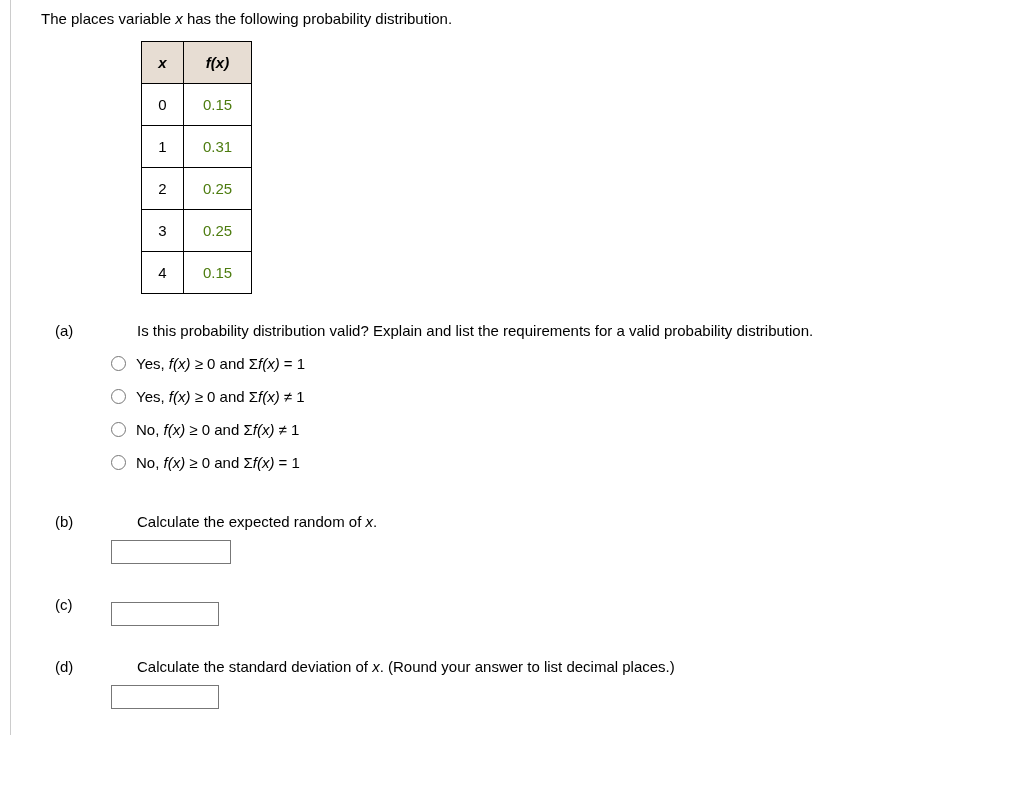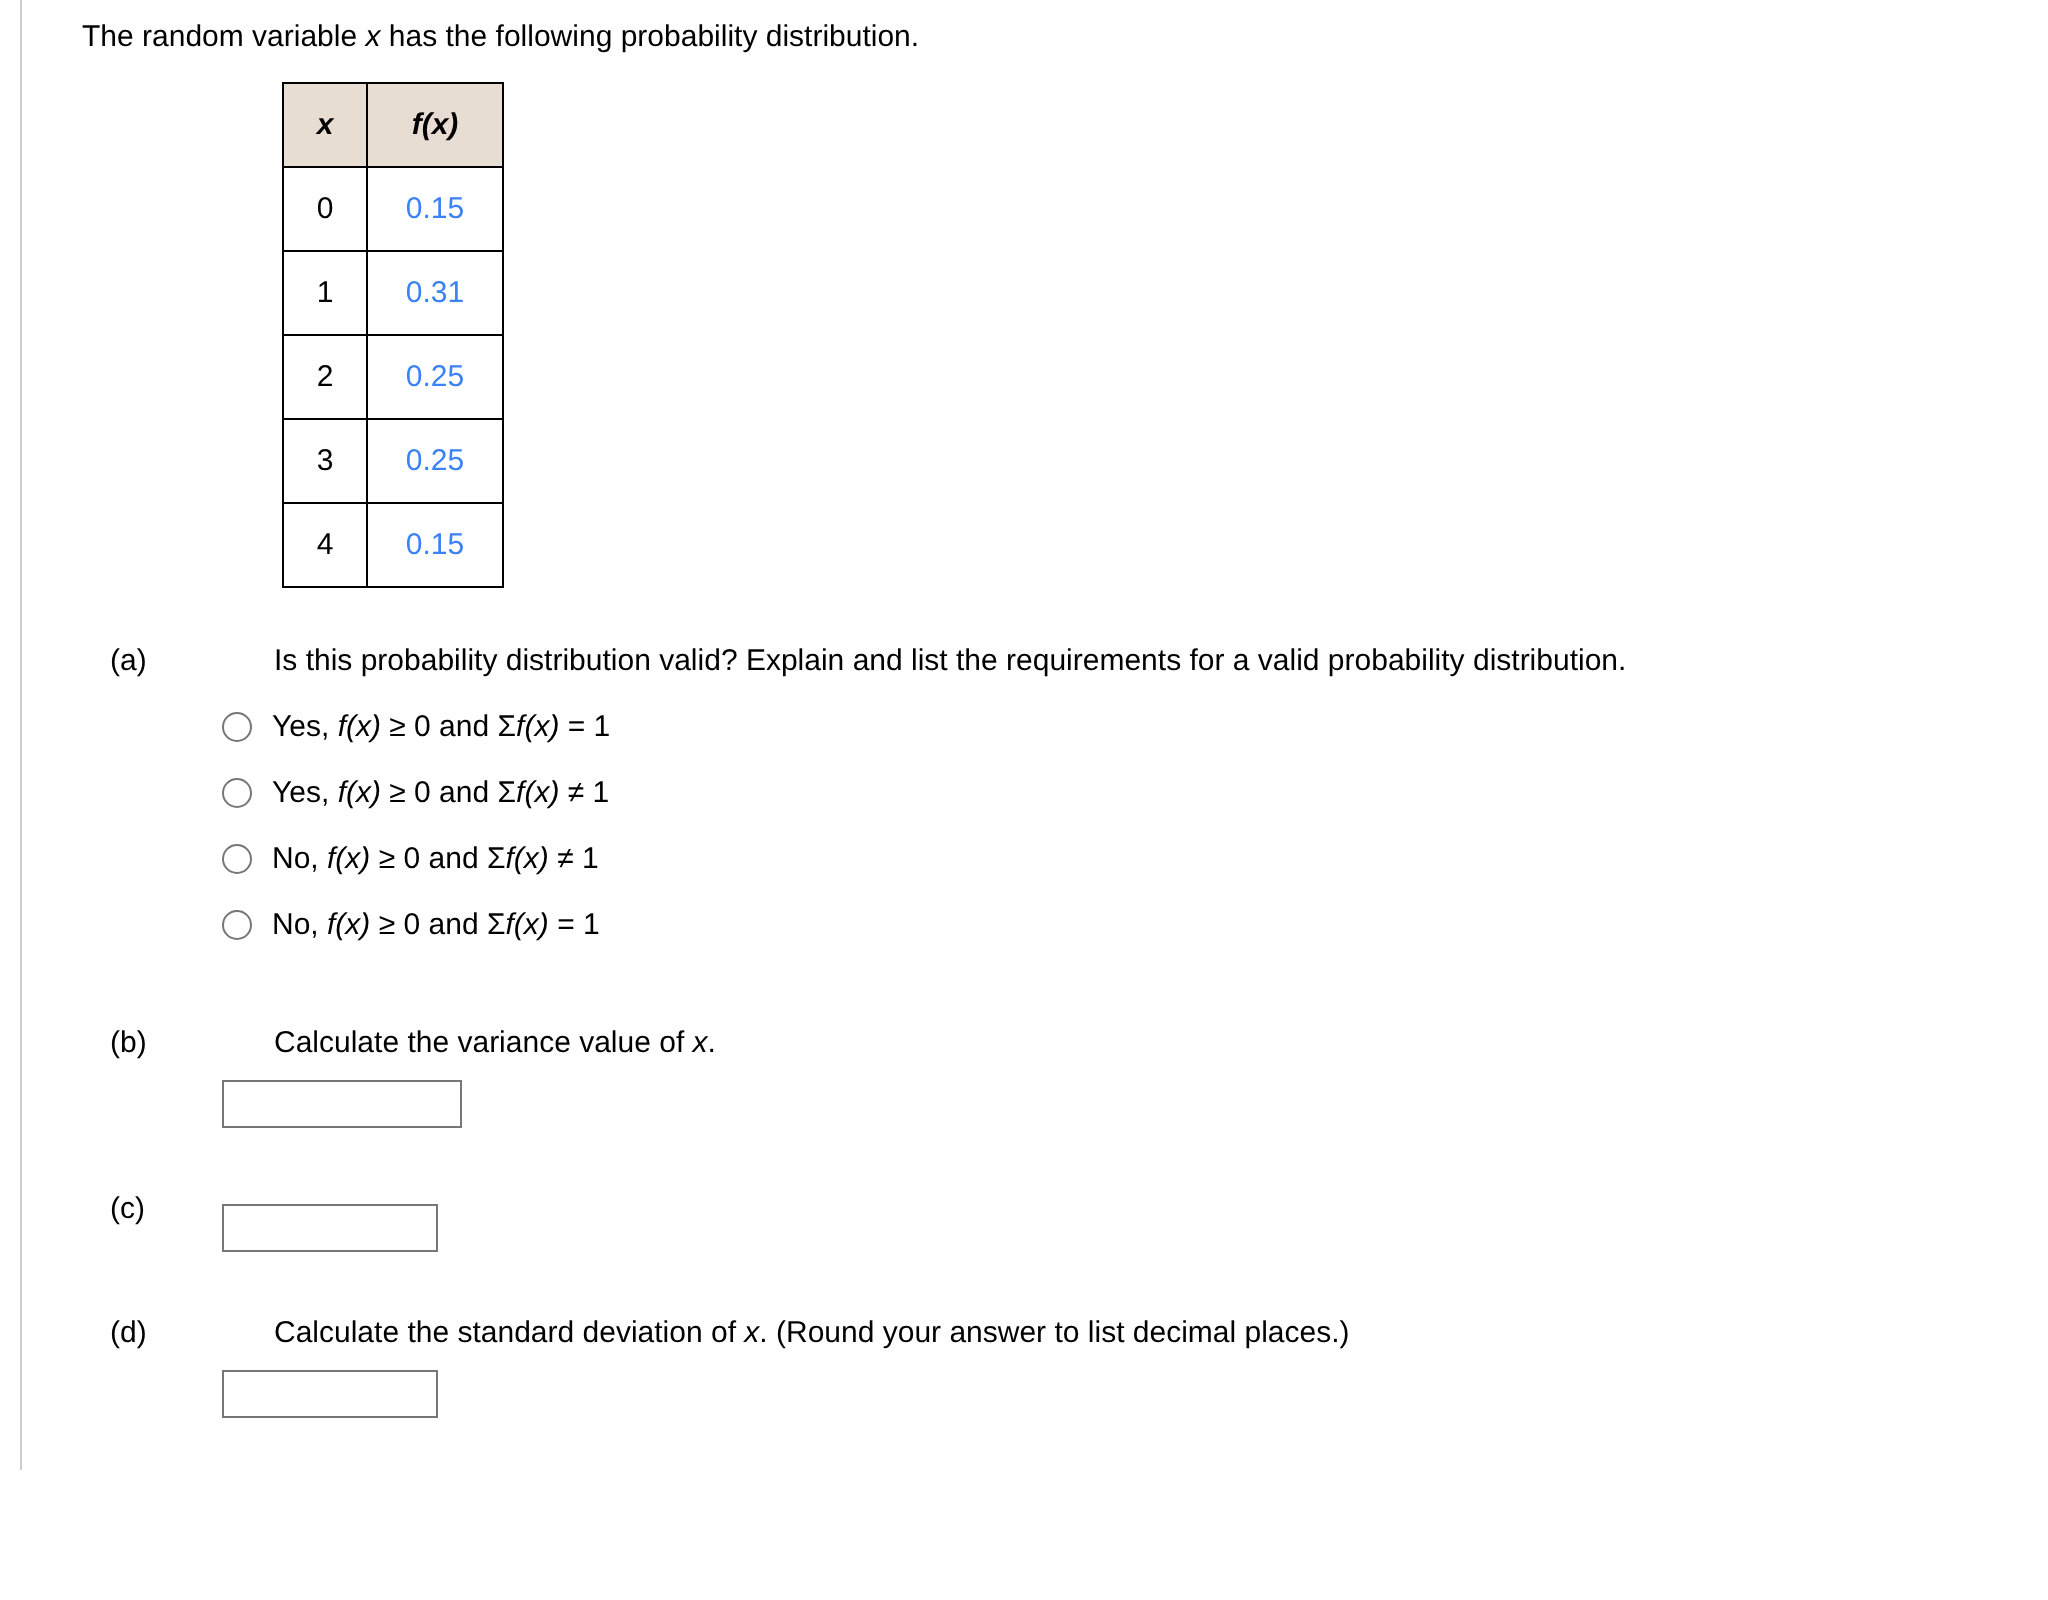--- a/index.html
+++ b/index.html
@@ -30,21 +30,21 @@
     text-align: center;
     height: 42px;
     box-sizing: border-box;
   }
   .tbl th {
     background: #e7ddd3;
     font-weight: bold;
   }
   .col-x { width: 42px; }
   .col-fx { width: 68px; }
-  .fx-val { color: #3b82f6; }
+  .fx-val { color: #4d7c0f; }
   .qrow {
     display: flex;
     align-items: flex-start;
     margin: 0 0 6px 44px;
   }
   .qlabel {
     width: 38px;
     flex: 0 0 38px;
   }
   .qbody {
@@ -74,21 +74,21 @@
   }
   .answer-box.narrow { width: 108px; }
   .spacer { height: 26px; }
 </style>
 </head>
 <body>
 
 <div class="page">
 
   <div class="intro">
-    <span>The random variable </span><span class="ivar">x</span><span> has the following probability distribution.</span>
+    <span>The places variable </span><span class="ivar">x</span><span> has the following probability distribution.</span>
   </div>
 
   <table class="tbl">
     <tbody>
         <tr>
       <th class="col-x"><span class="ivar">x</span></th>
       <th class="col-fx"><span class="ivar">f(x)</span></th>
     </tr>
     <tr>
       <td class="col-x">0</td>
@@ -147,21 +147,21 @@
       </label>
     </div>
   </div>
 
   <div class="spacer"></div>
 
   <div class="qrow">
     <div class="qlabel">(b)</div>
     <div class="qbody">
       <div class="qtext">
-        <span>Calculate the variance value of </span><span class="ivar">x</span><span>.</span>
+        <span>Calculate the expected random of </span><span class="ivar">x</span><span>.</span>
       </div>
       <input type="text" class="answer-box" style="">
     </div>
   </div>
 
   <div class="spacer"></div>
 
   <div class="qrow">
     <div class="qlabel">(c)</div>
     <div class="qbody">

